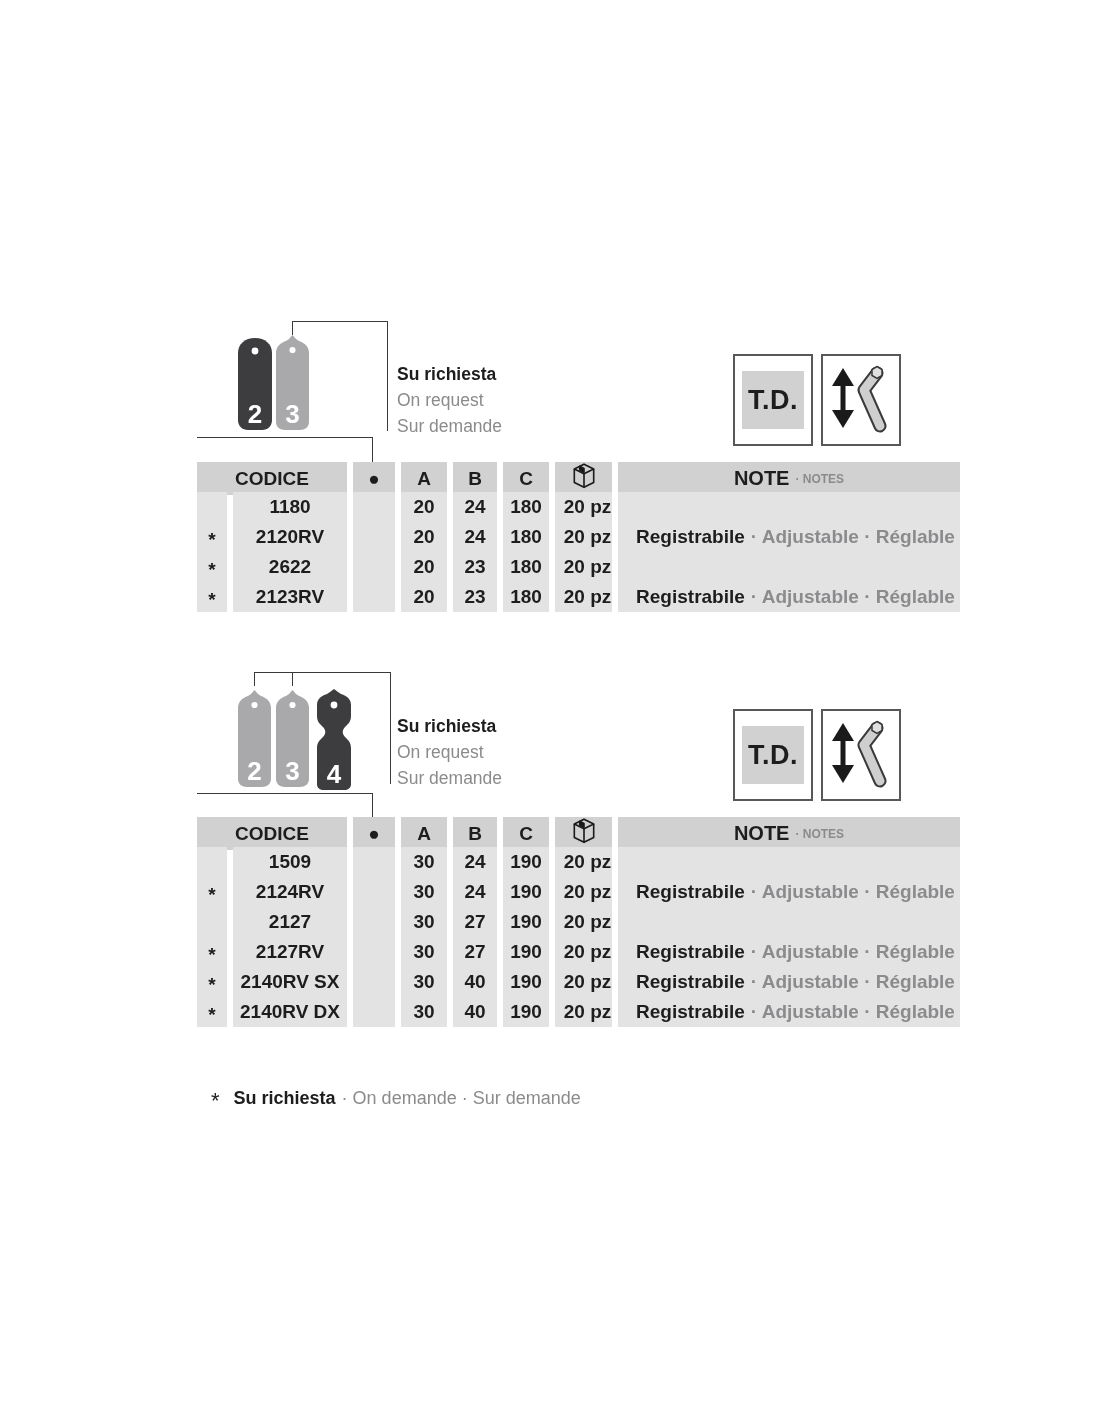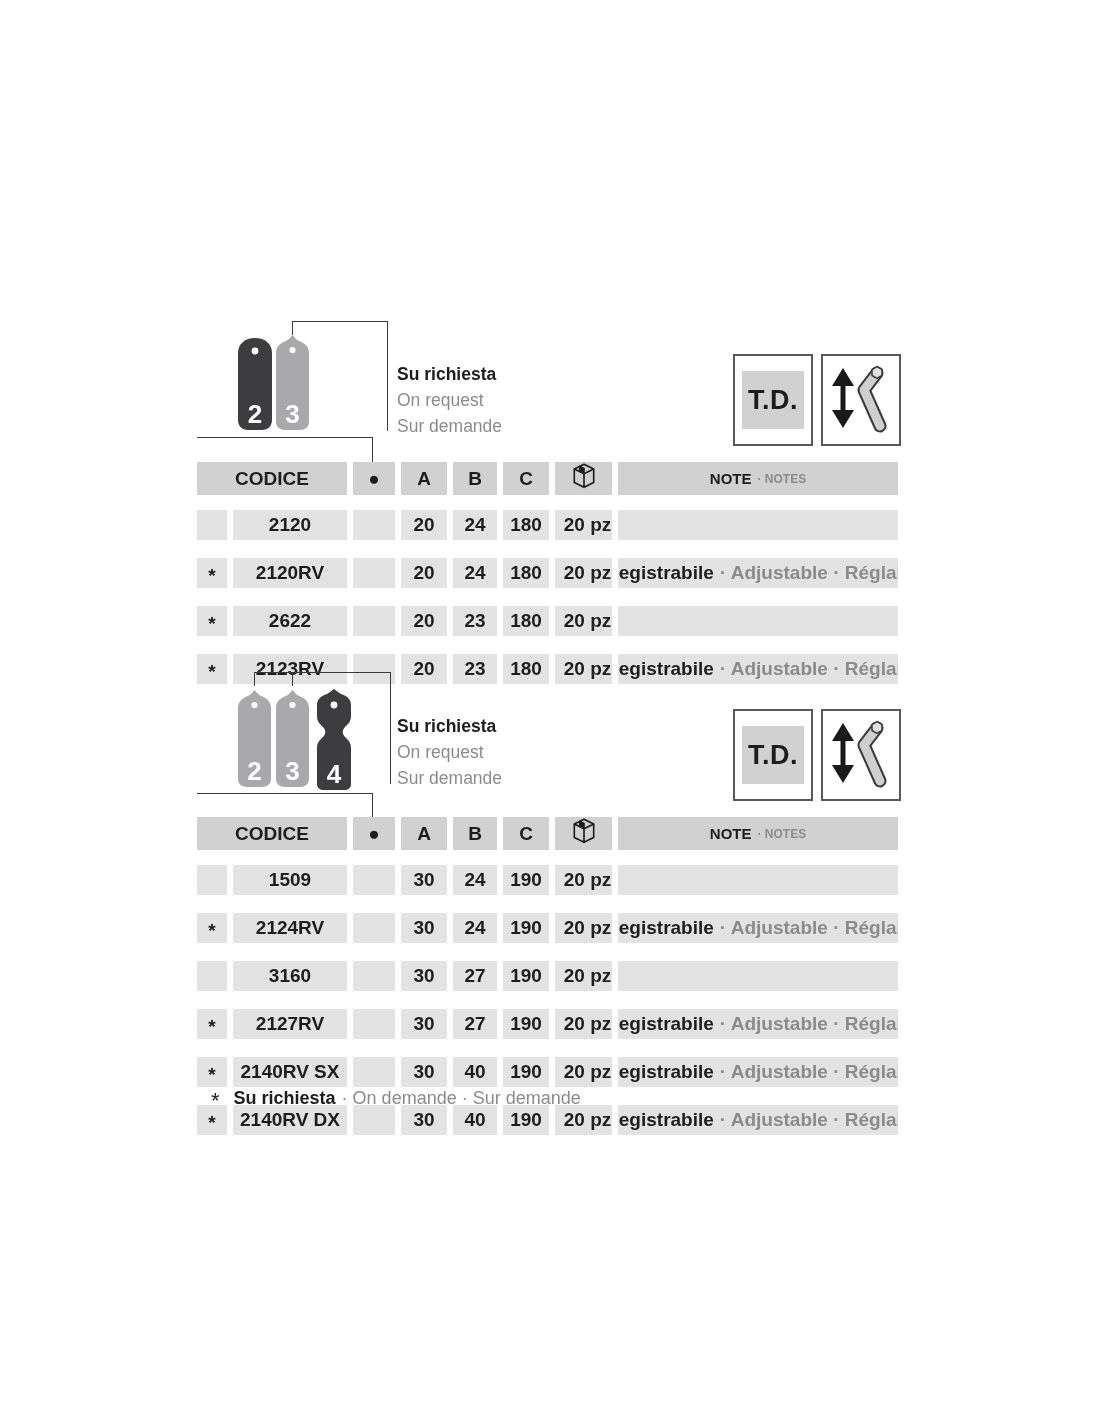--- a/index.html
+++ b/index.html
@@ -19,34 +19,34 @@
   .req{position:absolute;font-size:17.5px;line-height:26px;color:#8b8b8d;}
   .req .l1{color:#1d1d1d;font-weight:bold;}
 
   
   .badge{position:absolute;width:80px;height:92px;border:2px solid #58585a;
          background:#fff;box-sizing:border-box;display:flex;align-items:center;justify-content:center;}
   .td-inner{width:62px;height:58px;background:#d1d1d1;display:flex;align-items:center;
             justify-content:center;font-weight:bold;font-size:27px;color:#1d1d1d;letter-spacing:.5px;}
 
   
-  .tbl{position:absolute;width:701px;display:flex;flex-direction:column;gap:18px;}
+  .tbl{position:absolute;width:763px;display:flex;flex-direction:column;gap:0;}
   .trow{display:grid;grid-template-columns:30px 114px 42px 46px 44px 46px 57px 1fr;
         column-gap:6px;height:30px;}
   .trow>div{background:#e3e3e3;display:flex;align-items:center;justify-content:center;
             font-size:19px;font-weight:bold;color:#1d1d1d;}
   .thead>div{background:#d1d1d1;}
   .thead .cell-codice{grid-column:1 / span 2;}
   .cell-star{font-weight:normal;font-size:20px;}
   .cell-star span{transform:translateY(3px);}
   .cell-note{justify-content:flex-start;padding-left:13px;box-sizing:border-box;
              font-weight:normal;font-size:16.5px;white-space:nowrap;overflow:hidden;}
   .cell-note .nit{font-weight:bold;color:#1d1d1d;margin-right:6px;}
   .cell-note .nrest{color:#8b8b8d;}
-  .hdr-note .nlab{font-weight:bold;color:#1d1d1d;margin-right:6px;font-size:15px;}
+  .hdr-note .nlab{font-weight:bold;color:#1d1d1d;margin-right:6px;font-size:20px;}
   .hdr-note .nslab{font-weight:bold;color:#8b8b8d;font-size:12px;}
   .cell-bullet{font-size:13px;}
   .cell-pack{font-size:18px;padding-left:8px;}
 
   
   .footnote{position:absolute;left:211px;top:1084px;display:flex;align-items:baseline;
             font-size:18px;color:#8b8b8d;}
   .footnote .fstar{font-size:22px;color:#1d1d1d;margin-right:14px;transform:translateY(4px);}
   .footnote .fmain{font-weight:bold;color:#1d1d1d;margin-right:6px;}
 </style>
@@ -119,21 +119,21 @@
       <div class="hdr-note">
         <span class="nlab">NOTE</span>
         <span class="nslab">· NOTES</span>
       </div>
     </div>
 
     <div class="trow">
       <div class="cell-star">
           <span></span>
         </div>
-      <div class="cell-code">2120</div>
+      <div class="cell-code">1180</div>
       <div class="cell-bullet"></div>
       <div>20</div>
       <div>24</div>
       <div>180</div>
       <div class="cell-pack">20 pz</div>
       <div class="cell-note">
           <span class="nit"></span>
           <span class="nrest"></span>
         </div>
     </div>
@@ -291,21 +291,21 @@
       <div class="cell-note">
           <span class="nit">Registrabile</span>
           <span class="nrest">· Adjustable · Réglable</span>
         </div>
     </div>
 
     <div class="trow">
       <div class="cell-star">
           <span></span>
         </div>
-      <div class="cell-code">3160</div>
+      <div class="cell-code">2127</div>
       <div class="cell-bullet"></div>
       <div>30</div>
       <div>27</div>
       <div>190</div>
       <div class="cell-pack">20 pz</div>
       <div class="cell-note">
           <span class="nit"></span>
           <span class="nrest"></span>
         </div>
     </div>

